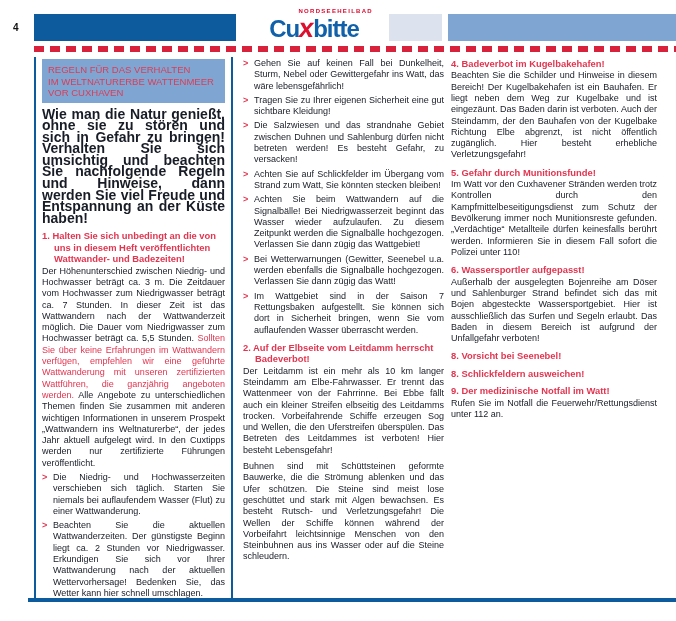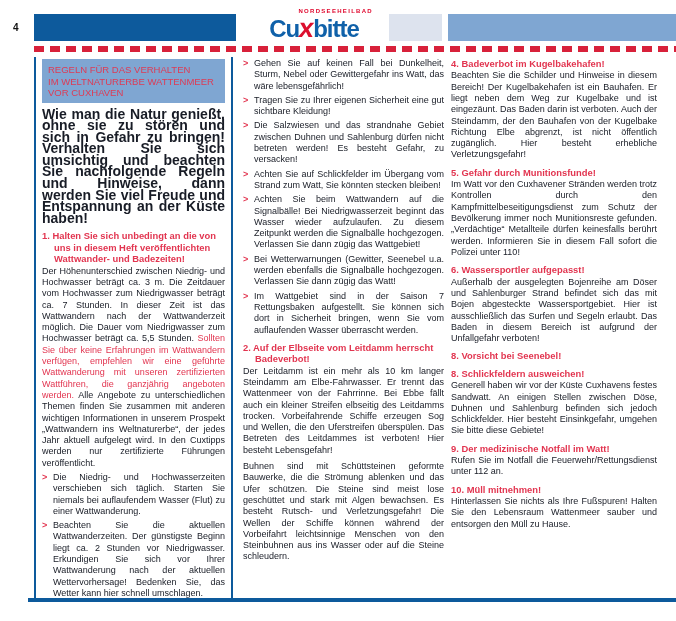--- a/index.html
+++ b/index.html
@@ -103,29 +103,24 @@
       </div>
       <div class="section">
         <h3 class="sec-h">6. Wassersportler aufgepasst!</h3>
         <p class="body">Außerhalb der ausgelegten Bojenreihe am Döser und Sahlenburger Strand befindet sich das mit Bojen abgesteckte Wassersportgebiet. Hier ist ausschließlich das Surfen und Segeln erlaubt. Das Baden in diesem Bereich ist aufgrund der Unfallgefahr verboten!</p>
       </div>
       <div class="section">
         <h3 class="sec-h">8. Vorsicht bei Seenebel!</h3>
       </div>
       <div class="section">
         <h3 class="sec-h">8. Schlickfeldern ausweichen!</h3>
-        <p class="body">Generell haben wir vor der Küste Cuxhavens festes Sandwatt. An einigen Stellen zwischen Döse, Duhnen und Sahlenburg befinden sich jedoch Schlickfelder. Hier besteht Einsinkgefahr, umgehen Sie bitte diese Gebiete!</p>
       </div>
       <div class="section">
         <h3 class="sec-h">9. Der medizinische Notfall im Watt!</h3>
         <p class="body">Rufen Sie im Notfall die Feuerwehr/Rettungsdienst unter 112 an.</p>
-      </div>
-      <div class="section">
-        <h3 class="sec-h">10. Müll mitnehmen!</h3>
-        <p class="body">Hinterlassen Sie nichts als Ihre Fußspuren! Halten Sie den Lebensraum Wattenmeer sauber und entsorgen den Müll zu Hause.</p>
       </div>
     </div>
 
   </div>
 
   <div class="bottom-line"></div>
 
 </div>
 
 </body></html>

